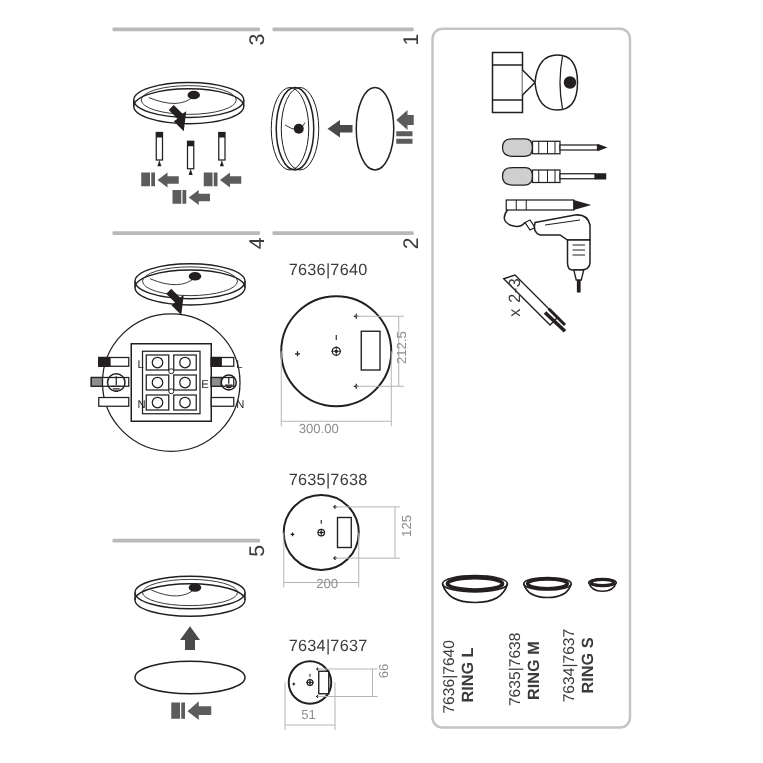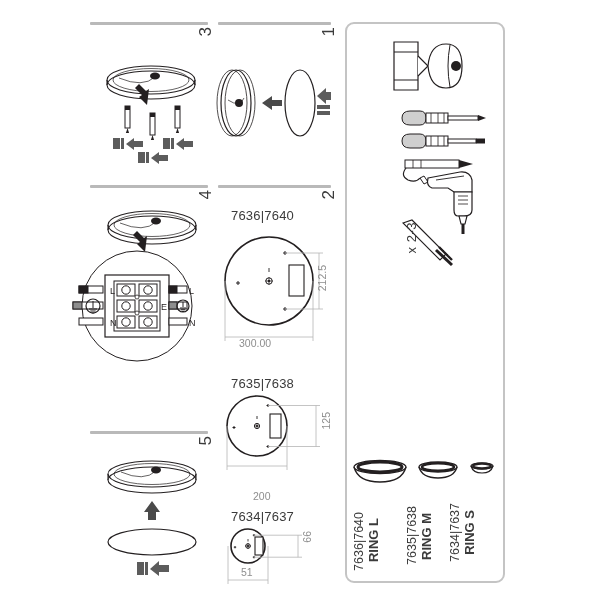--- a/index.html
+++ b/index.html
@@ -225,21 +225,21 @@
       <path d="M12 32 l0 3 M10.5 33.5 l3 0" stroke="#231f20" stroke-width="1"></path>
       <path d="M35 22 l0 3" stroke="#231f20" stroke-width="0.9"></path>
       <rect x="48" y="20" width="11" height="24" fill="#fff" stroke="#231f20" stroke-width="1.1"></rect>
       <path d="M46 11.5 L98 11.5 M46 52.5 L98 52.5" stroke="#b5b5b5" stroke-width="0.8"></path>
       <path d="M94 11.5 L94 52.5" stroke="#b5b5b5" stroke-width="0.8"></path>
       <path d="M5 32 L5 76 M65 32 L65 76" stroke="#b5b5b5" stroke-width="0.8"></path>
       <path d="M5 72 L65 72" stroke="#b5b5b5" stroke-width="0.8"></path>
     </svg>
   </div>
   <div class="dimv" style="left:320px;top:412px;">125</div>
-  <div class="dim" style="left:253px;top:461px;margin-top:29px;">200</div>
+  <div class="dim" style="left:253px;top:461px;">200</div>
 
   <div class="code" style="left:231px;top:509px;">7634|7637</div>
 
   <div class="svgbox" style="left:224px;top:526px;">
     <svg width="105" height="65" viewBox="0 0 105 65">
       <circle cx="24" cy="20" r="17" fill="none" stroke="#231f20" stroke-width="1.6"></circle>
       <path d="M21 20 L27 20 M24 17 L24 23" stroke="#231f20" stroke-width="0.7"></path>
       <circle cx="24" cy="20" r="2.3" fill="none" stroke="#231f20" stroke-width="1"></circle>
       <circle cx="24" cy="20" r="1" fill="#231f20"></circle>
       <path d="M30 8 l0 2.4 M28.8 9.2 l2.4 0" stroke="#231f20" stroke-width="0.9"></path>

